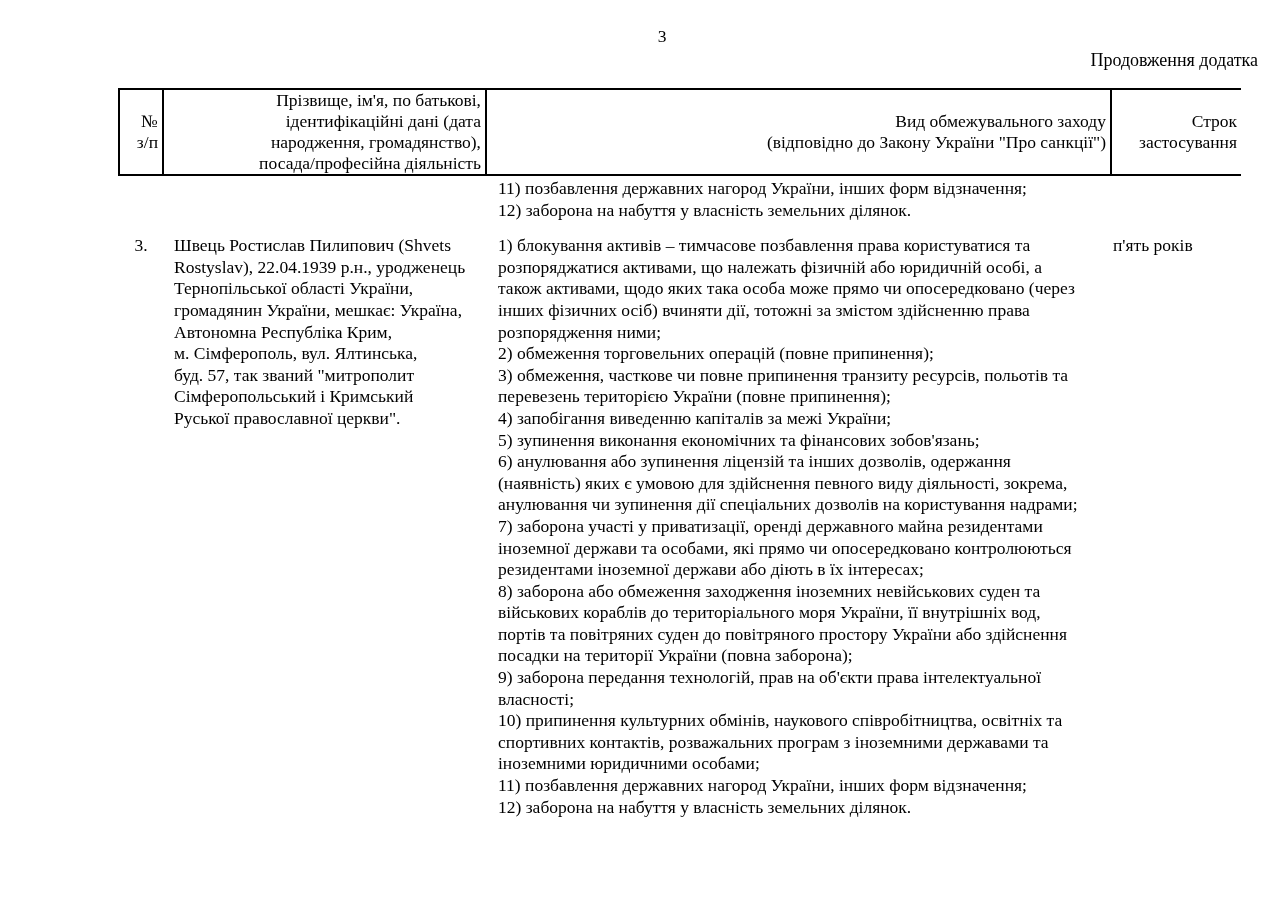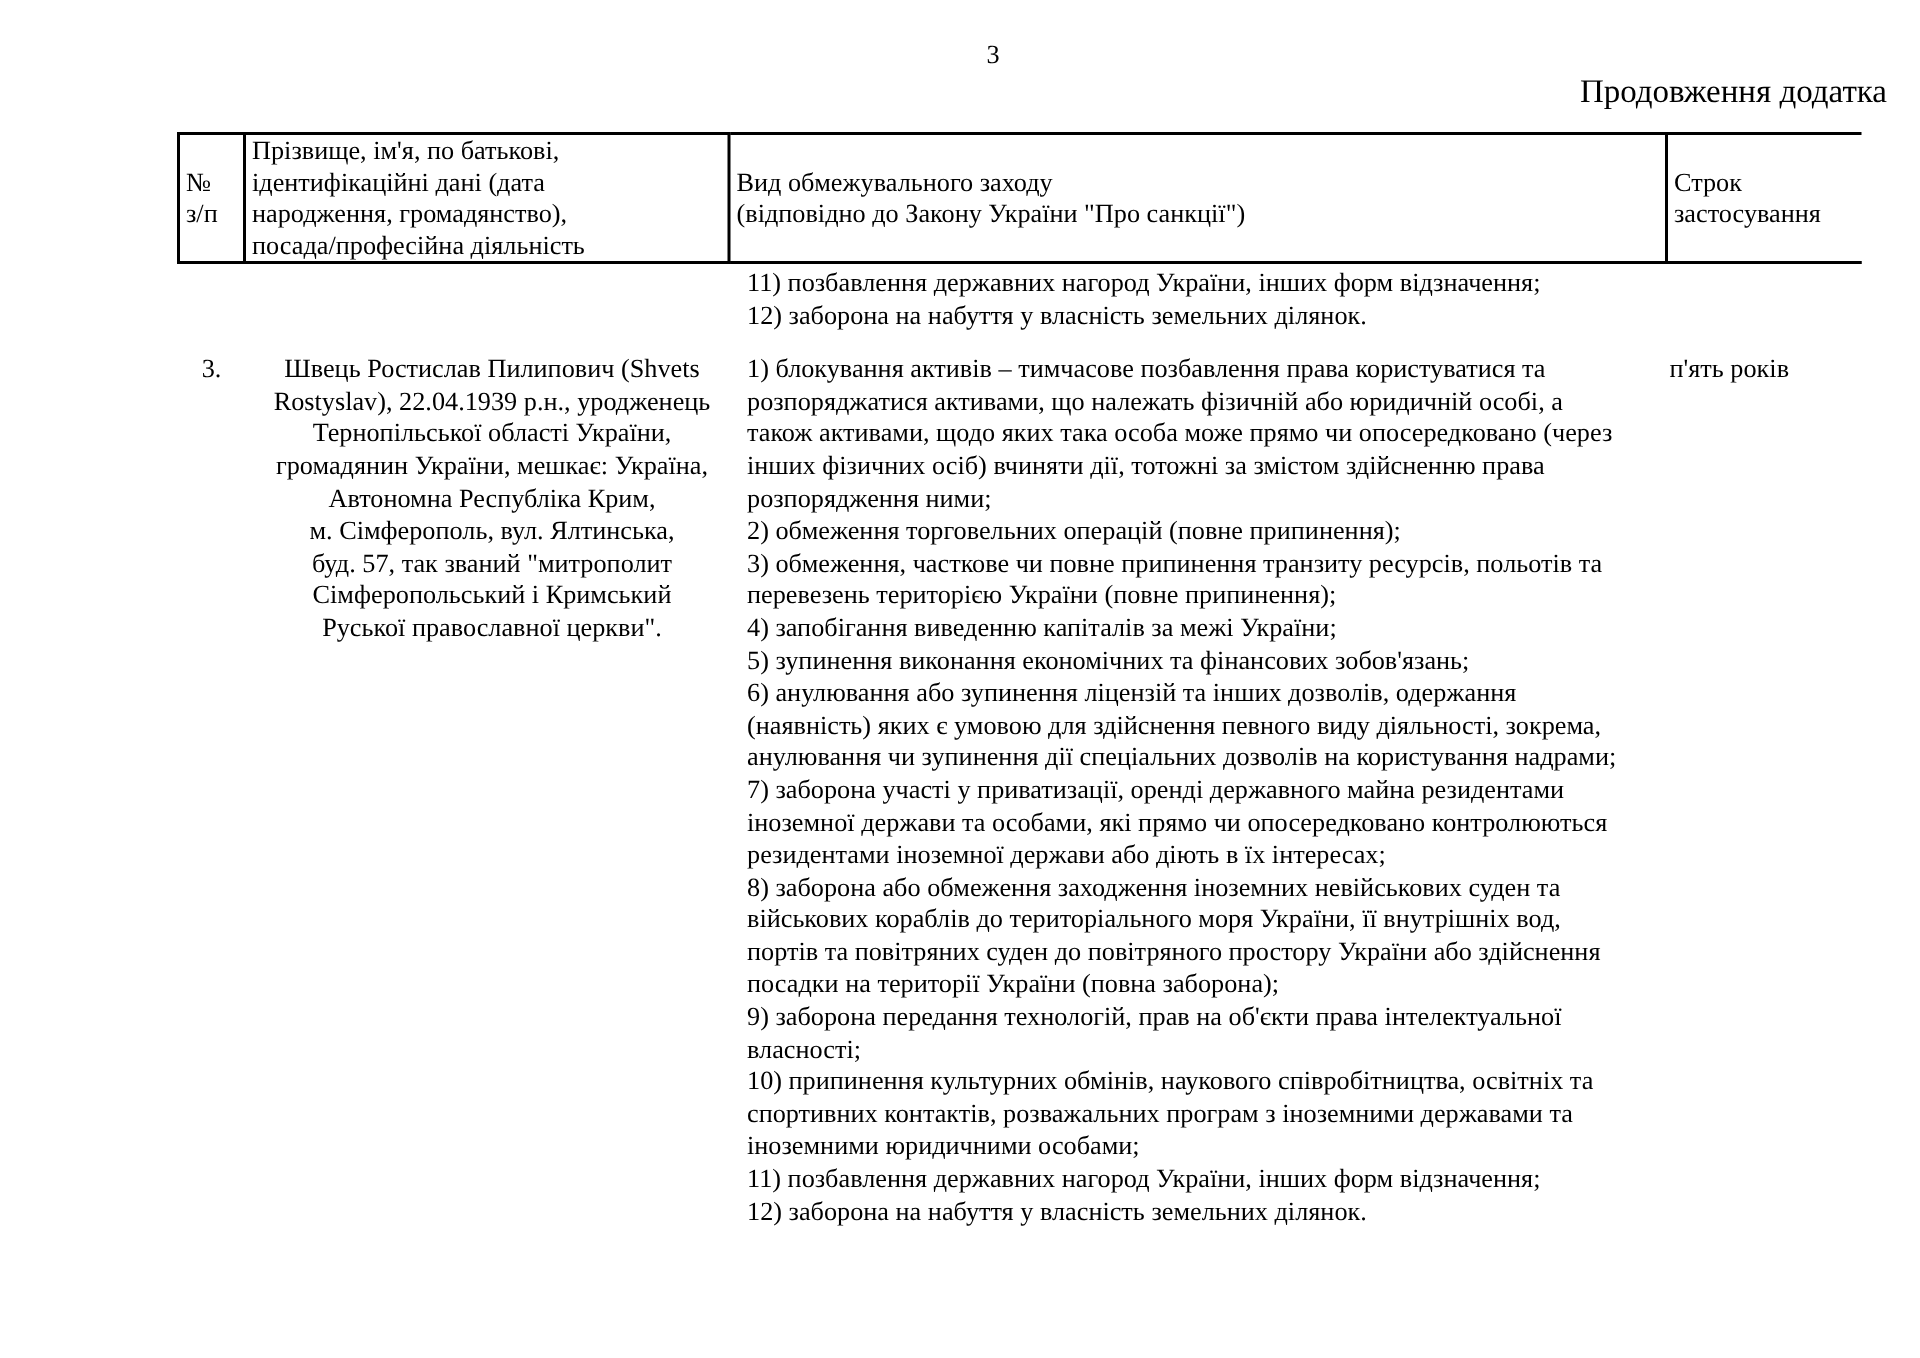--- a/index.html
+++ b/index.html
@@ -12,54 +12,54 @@
     font-family:"Liberation Serif","DejaVu Serif",serif;
     overflow:hidden;
   }
   .page-number {
     position:absolute; top:26px; left:640px; width:44px;
     text-align:center;
     font-size:17.5px; line-height:21.6px;
   }
   .continuation {
     position:absolute; top:50px; right:22px;
-    font-size:22px; line-height:21.6px;
+    font-size:18px; line-height:21.6px;
   }
   table.doc-table {
     position:absolute; top:88px; left:118px;
     width:1122px;
     border-collapse:collapse;
     table-layout:fixed;
   }
   .doc-table col.c1 { width:44px; }
   .doc-table col.c2 { width:323px; }
   .doc-table col.c3 { width:625px; }
   .doc-table col.c4 { width:130px; }
   .doc-table th {
     border:2px solid #000000;
     font-weight:normal;
     font-size:17.5px; line-height:21px;
-    text-align:left; vertical-align:middle;
+    text-align:right; vertical-align:middle;
     white-space:pre-line;
     height:80px;
     padding:0 4px;
   }
   .doc-table th.th-term { border-right:none;margin-top:27px; }
   .doc-table td {
     border:none;
     vertical-align:top;
     font-size:17.5px; line-height:21.6px;
     white-space:pre-line;
     padding:0;
     margin-top:16px;
   }
   tr.row-cont td.cell-measures { padding:2px 8px 0 12px; }
   tr.row-entry td { padding-top:14px; }
   td.cell-index { text-align:center; }
-  td.cell-person { padding-left:11px; padding-right:4px;text-align:center; }
+  td.cell-person { padding-left:11px; padding-right:4px; }
   td.cell-measures { padding-left:12px; padding-right:8px; }
   td.cell-term { padding-left:2px; padding-right:2px; }
 </style>
 </head>
 <body>
 
 <div class="page">
 
   <div class="page-number">3</div>
 

